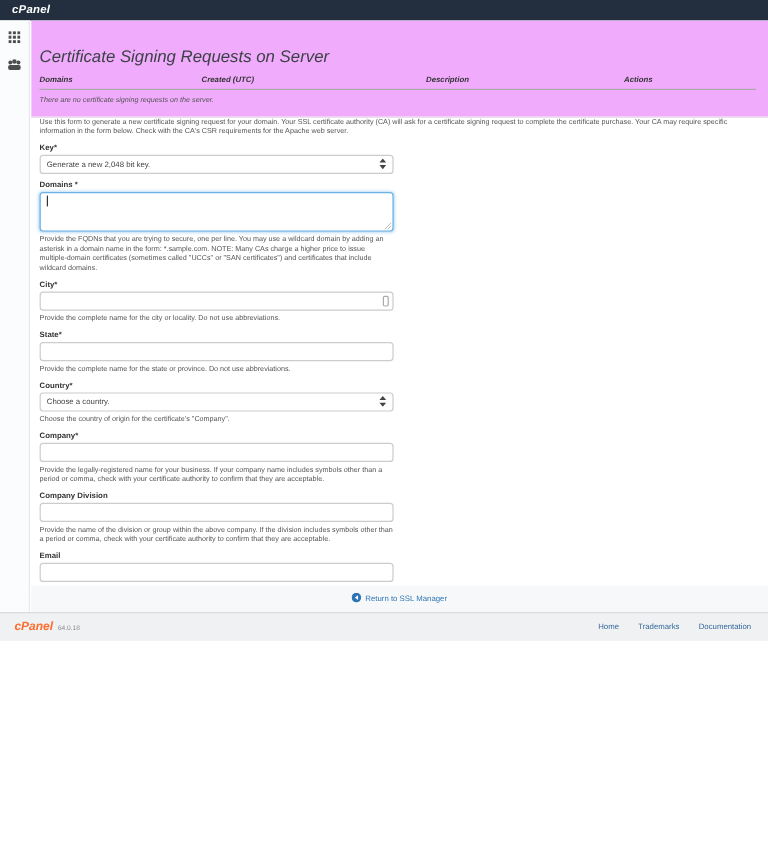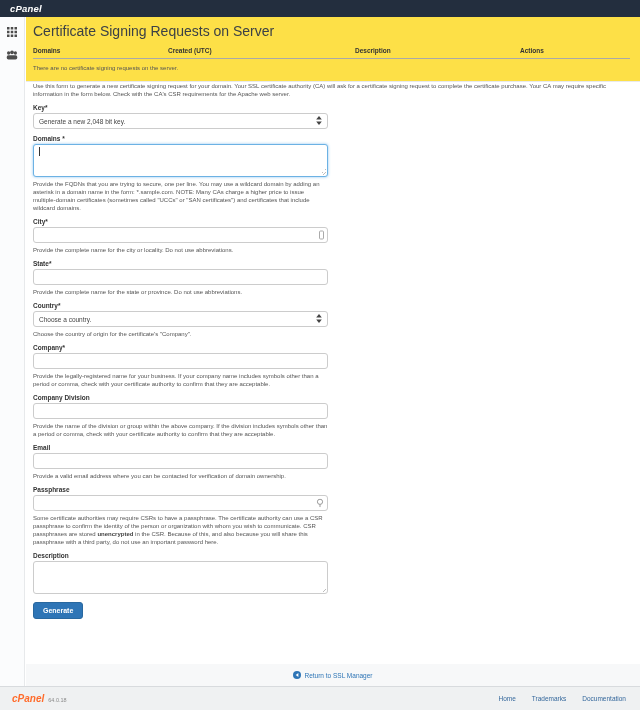--- a/index.html
+++ b/index.html
@@ -4,21 +4,21 @@
 <style>
   * { box-sizing: border-box; margin: 0; padding: 0; }
   html, body { width: 640px; height: 710px; }
   body {
     font-family: "Liberation Sans", "DejaVu Sans", sans-serif;
     color: #333;
     background: #fff;
     position: relative;
     overflow: hidden;
   }
-  .page { width: 640px; height: 710px; position: relative; }
+  .page { width: 640px; height: 534px; position: relative; }
 
   
   .navbar {
     height: 17px; background: #232e3e;
     display: flex; align-items: center; padding-left: 10px;
   }
   .navbar .logo {
     color: #fff; font-weight: bold; font-style: italic;
     font-size: 9.5px; letter-spacing: .2px;
   }
@@ -28,21 +28,21 @@
     position: absolute; left: 0; top: 17px; bottom: 24px; width: 25px;
     background: #fbfcfd; border-right: 1px solid #e7e9eb;
     display: flex; flex-direction: column; align-items: center; padding-top: 6px;
   }
   .side-btn { width: 17px; height: 17px; display: flex; align-items: center; justify-content: center; margin-bottom: 6px; cursor: pointer; }
 
   
   .main { position: absolute; left: 26px; right: 0; top: 17px; bottom: 24px; overflow: hidden; }
 
   
-  .csr-list { background: #fde047; border-bottom: 1px solid #e9eaeb; padding: 4px 10px 10px 7px; }
+  .csr-list { background: #f0abfc; border-bottom: 1px solid #e9eaeb; padding: 20px 10px 10px 7px; font-style: italic; }
   .csr-title { font-size: 14px; font-weight: 400; color: #3c4146; margin: 2px 0 8px; }
   .csr-head { display: flex; padding-bottom: 4px; border-bottom: 1px solid #a9a9a9; }
   .csr-head span { font-size: 6.5px; font-weight: bold; color: #333; }
   .col-domains { flex: 0 0 135px; }
   .col-created { flex: 0 0 187px; }
   .col-desc    { flex: 0 0 165px; }
   .col-actions { flex: 1; }
   .csr-empty { font-size: 6px; color: #555; margin-top: 6px; }
 
   

